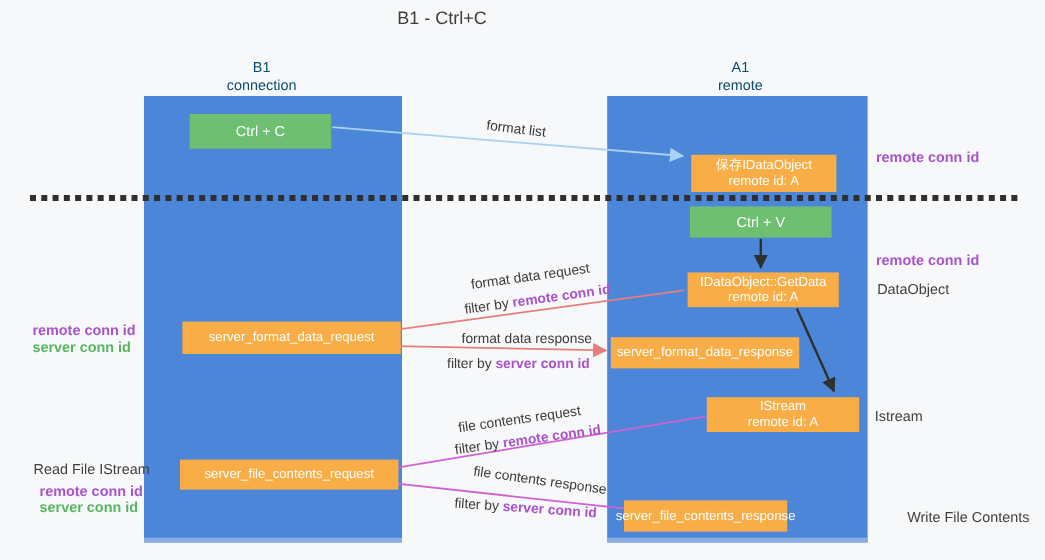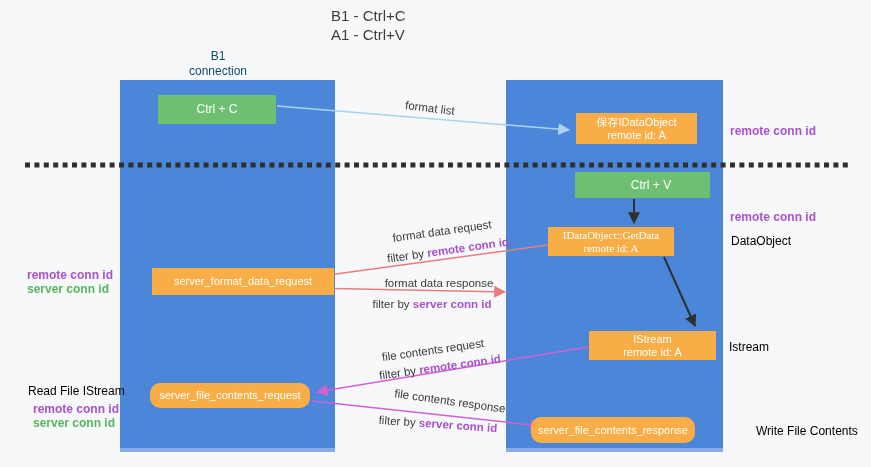--- a/index.html
+++ b/index.html
@@ -33,38 +33,41 @@
   }
   .node.orange { background:#f8ad46; }
   .node.green  { background:#6ebf72; font-size:12px; }
   .svg-layer { position:absolute; left:0; top:0; z-index:2; pointer-events:none; }
   .flow {
     position:absolute; z-index:3; white-space:nowrap;
     font-size:11.5px; color:#3b3b3b;
   }
   .side {
     position:absolute; z-index:3; white-space:nowrap;
-    font-size:12px; line-height:14px; color:#000000;
+    font-size:12px; line-height:14px; color:#404040;
   }
   .bold-purple { color:#a852cc; font-weight:700; }
   .bold-green  { color:#57b561; font-weight:700; }
 </style>
 </head>
 <body>
 
 <div class="canvas">
 
   <div class="title">
     <div>B1 - Ctrl+C</div>
-    <div>A1 - Ctrl+V</div>
   </div>
 
   <div class="lane-header" style="left:158px;">
     <div>B1</div>
     <div>connection</div>
+  </div>
+  <div class="lane-header" style="left:557px;">
+    <div>A1</div>
+    <div>remote</div>
   </div>
 
   <div class="lane left"></div>
   <div class="lane right"></div>
 
   <svg class="svg-layer" width="871" height="467" viewBox="0 0 871 467">
     <defs>
       <marker id="m-blue" viewBox="0 0 10 10" refX="9" refY="5" markerWidth="8" markerHeight="8" orient="auto">
         <path d="M0,0 L10,5 L0,10 z" fill="#a9d2f1"></path>
       </marker>
@@ -91,43 +94,44 @@
 
     <line x1="309" y1="288" x2="505" y2="292" stroke="#e87d7d" stroke-width="1.5" marker-end="url(#m-salmon)"></line>
 
     <line x1="588" y1="347" x2="317" y2="392" stroke="#ce62d2" stroke-width="1.5" marker-end="url(#m-magenta)"></line>
 
     <line x1="312" y1="401" x2="541" y2="426" stroke="#ce62d2" stroke-width="1.5" marker-end="url(#m-magenta)"></line>
   </svg>
 
   <div class="node green" style="left:158px; top:95px; width:118px; height:29px;">Ctrl + C</div>
 
-  <div class="node orange" style="left:576px; top:113px; width:121px; height:31px;">
+  <div class="node orange" style="left:576px; top:129px; width:121px; height:31px;">
     <div>保存IDataObject</div>
     <div>remote id: A</div>
   </div>
 
-  <div class="node green" style="left:575px; top:172px; width:118px; height:26px;padding-left:17px;">Ctrl + V</div>
+  <div class="node green" style="left:575px; top:172px; width:118px; height:26px;">Ctrl + V</div>
 
-  <div class="node orange" style="left:548px; top:227px; width:126px; height:29px;font-family:Liberation Serif, serif;">
+  <div class="node orange" style="left:573px; top:227px; width:126px; height:29px;">
     <div>IDataObject::GetData</div>
     <div>remote id: A</div>
   </div>
 
   <div class="node orange" style="left:152px; top:268px; width:182px; height:27px;">server_format_data_request</div>
 
+  <div class="node orange" style="left:509px; top:281px; width:157px; height:26px;">server_format_data_response</div>
 
   <div class="node orange" style="left:589px; top:331px; width:127px; height:29px;">
     <div>IStream</div>
     <div>remote id: A</div>
   </div>
 
-  <div class="node orange" style="left:150px; top:383px; width:160px; height:25px;border-radius:10px;">server_file_contents_request</div>
+  <div class="node orange" style="left:150px; top:383px; width:182px; height:25px;">server_file_contents_request</div>
 
-  <div class="node orange" style="left:531px; top:417px; width:164px; height:26px;border-radius:10px;">server_file_contents_response</div>
+  <div class="node orange" style="left:520px; top:417px; width:136px; height:26px;">server_file_contents_response</div>
 
   <div class="flow" style="left:430px; top:108px; transform:translate(-50%,-50%) rotate(7deg);">format list</div>
 
   <div class="flow" style="left:442px; top:231px; transform:translate(-50%,-50%) rotate(-8deg);">format data request</div>
 
   <div class="flow" style="left:448px; top:250px; transform:translate(-50%,-50%) rotate(-8deg);">
     <span>filter by </span><span class="bold-purple">remote conn id</span>
   </div>
 
   <div class="flow" style="left:439px; top:283px; transform:translate(-50%,-50%);">format data response</div>

